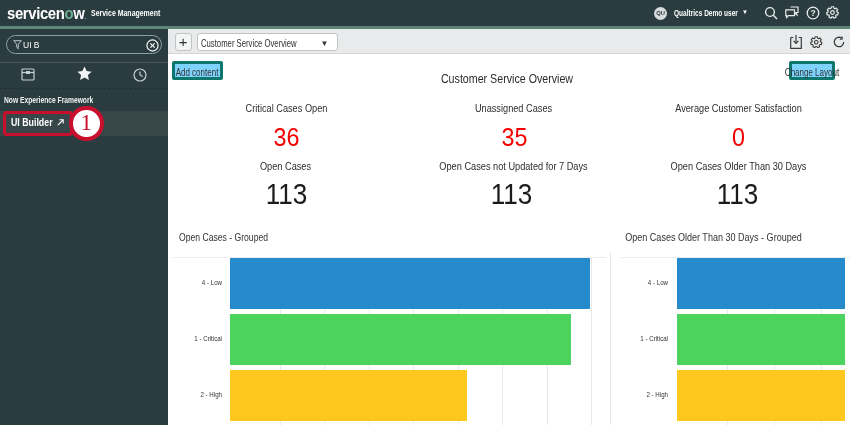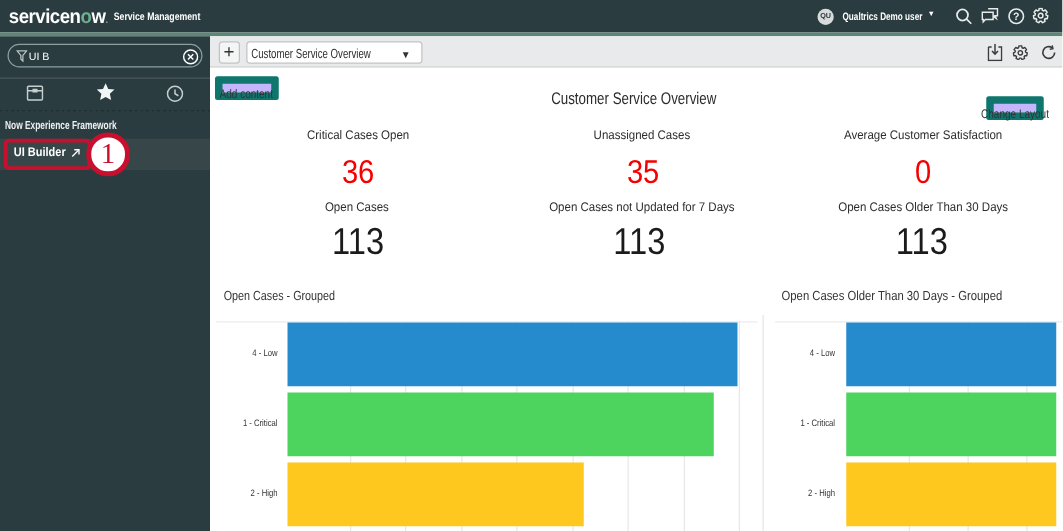--- a/index.html
+++ b/index.html
@@ -31,24 +31,24 @@
   #redcircle { left:69px; top:77.5px; width:34.5px; height:34.5px; background:#fff; border:4px solid #c8102e; border-radius:50%; color:#c8102e; font-size:23px; text-align:center; line-height:26px; font-weight:normal; font-family:'Liberation Serif',serif; }
 
   
   #toolbar { left:168px; top:28.5px; width:682px; height:25.5px; background:#e8eaeb; border-bottom:1px solid #d4d6d6; }
   #plusbtn { left:6.5px; top:4.5px; width:17.5px; height:18px; background:#f4f5f5; border:1px solid #c2c4c4; border-radius:3px; color:#333; font-size:15px; line-height:16px; text-align:center; }
   #ddown { left:28.5px; top:4.5px; width:141px; height:18px; background:#fff; border:1px solid #c2c4c4; border-radius:3px; }
   #ddtext { left:3.5px; top:3px; font-size:10.5px; color:#2e2e2e; white-space:nowrap; transform:scaleX(0.735); transform-origin:left; }
   #ddcaret { right:8px; top:4.5px; font-size:8px; color:#333; }
 
   
-  .cbtn { background:#c4b5fd; border:6px solid #0f766e; border-radius:2px; font-size:10px; color:#333; text-align:center; white-space:nowrap; }
+  .cbtn { background:#7dd3fc; border:3px solid #0f766e; border-radius:2px; font-size:10px; color:#333; text-align:center; white-space:nowrap; }
   .cbtn span { position:absolute; left:50%; top:0; white-space:nowrap; line-height:17px; transform:translateX(-50%) scaleX(0.8); }
   #addcontent { left:171.5px; top:61px; width:51px; height:18.5px; line-height:17px; }
-  #changelayout { left:789px; top:61px; width:46px; height:18.5px; line-height:17px;margin-top:16px; }
+  #changelayout { left:789px; top:61px; width:46px; height:18.5px; line-height:17px; }
   #heading { left:166px; top:70.5px; width:682px; text-align:center; font-size:13.5px; color:#2b2b2b; transform:scaleX(0.79); }
 
   
   .mlabel { width:227px; text-align:center; font-size:10px; color:#2d2d2d; white-space:nowrap; transform:scaleX(0.92); }
   .mnum { width:227px; text-align:center; line-height:1; }
   .mnum.red { font-size:26.5px; transform:scaleX(0.88); }
   .mnum.blk { font-size:30px; transform:scaleX(0.87); }
   .red { color:#f50000; }
   .blk { color:#1b1b1b; }
 

